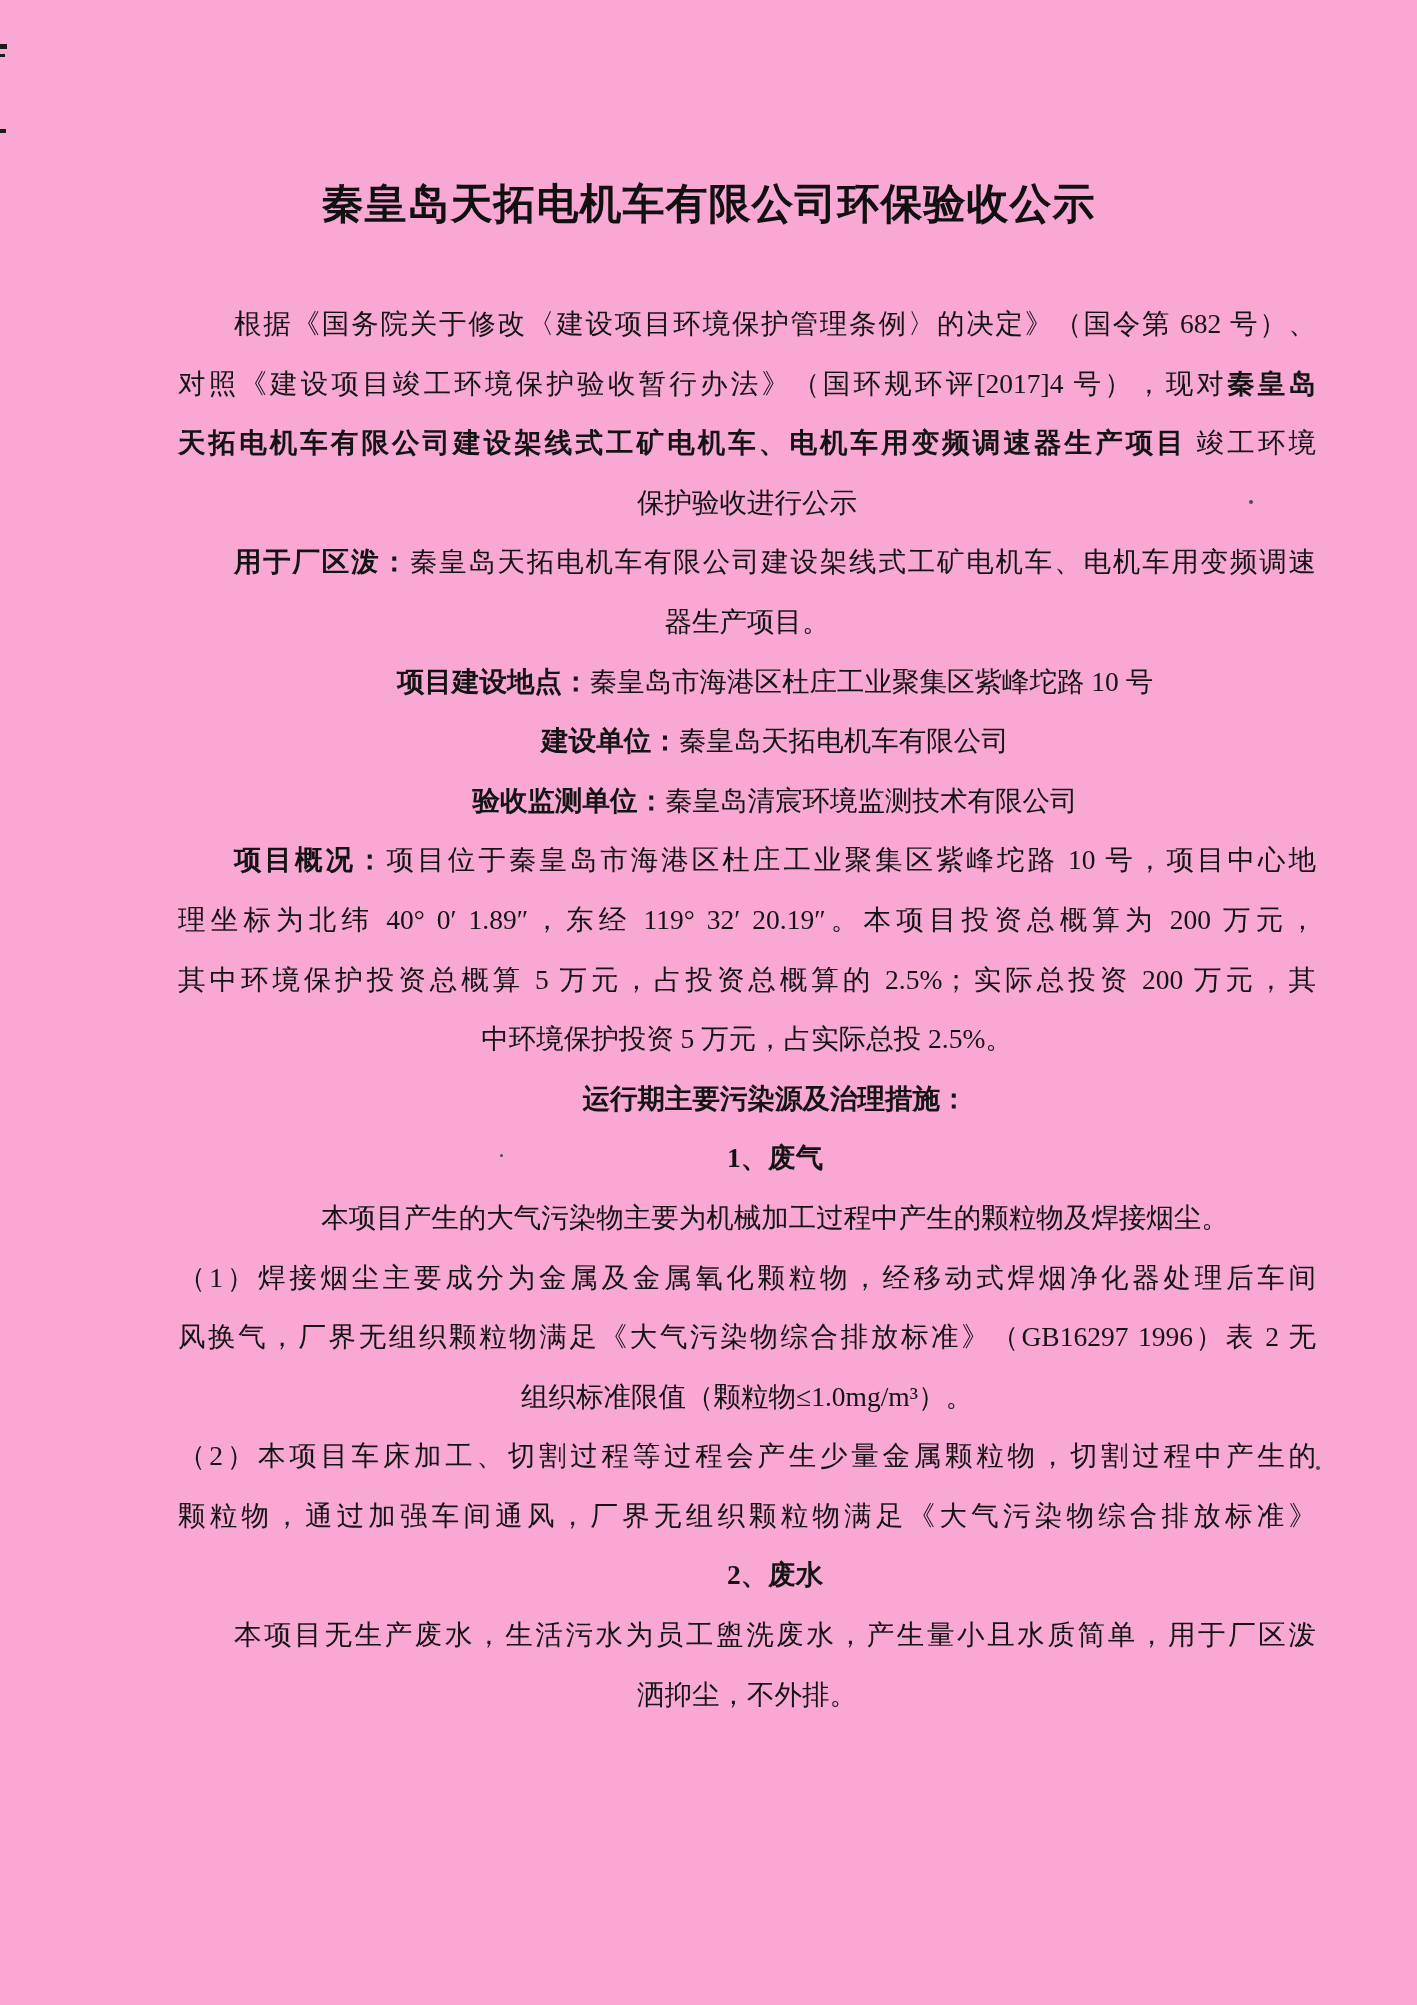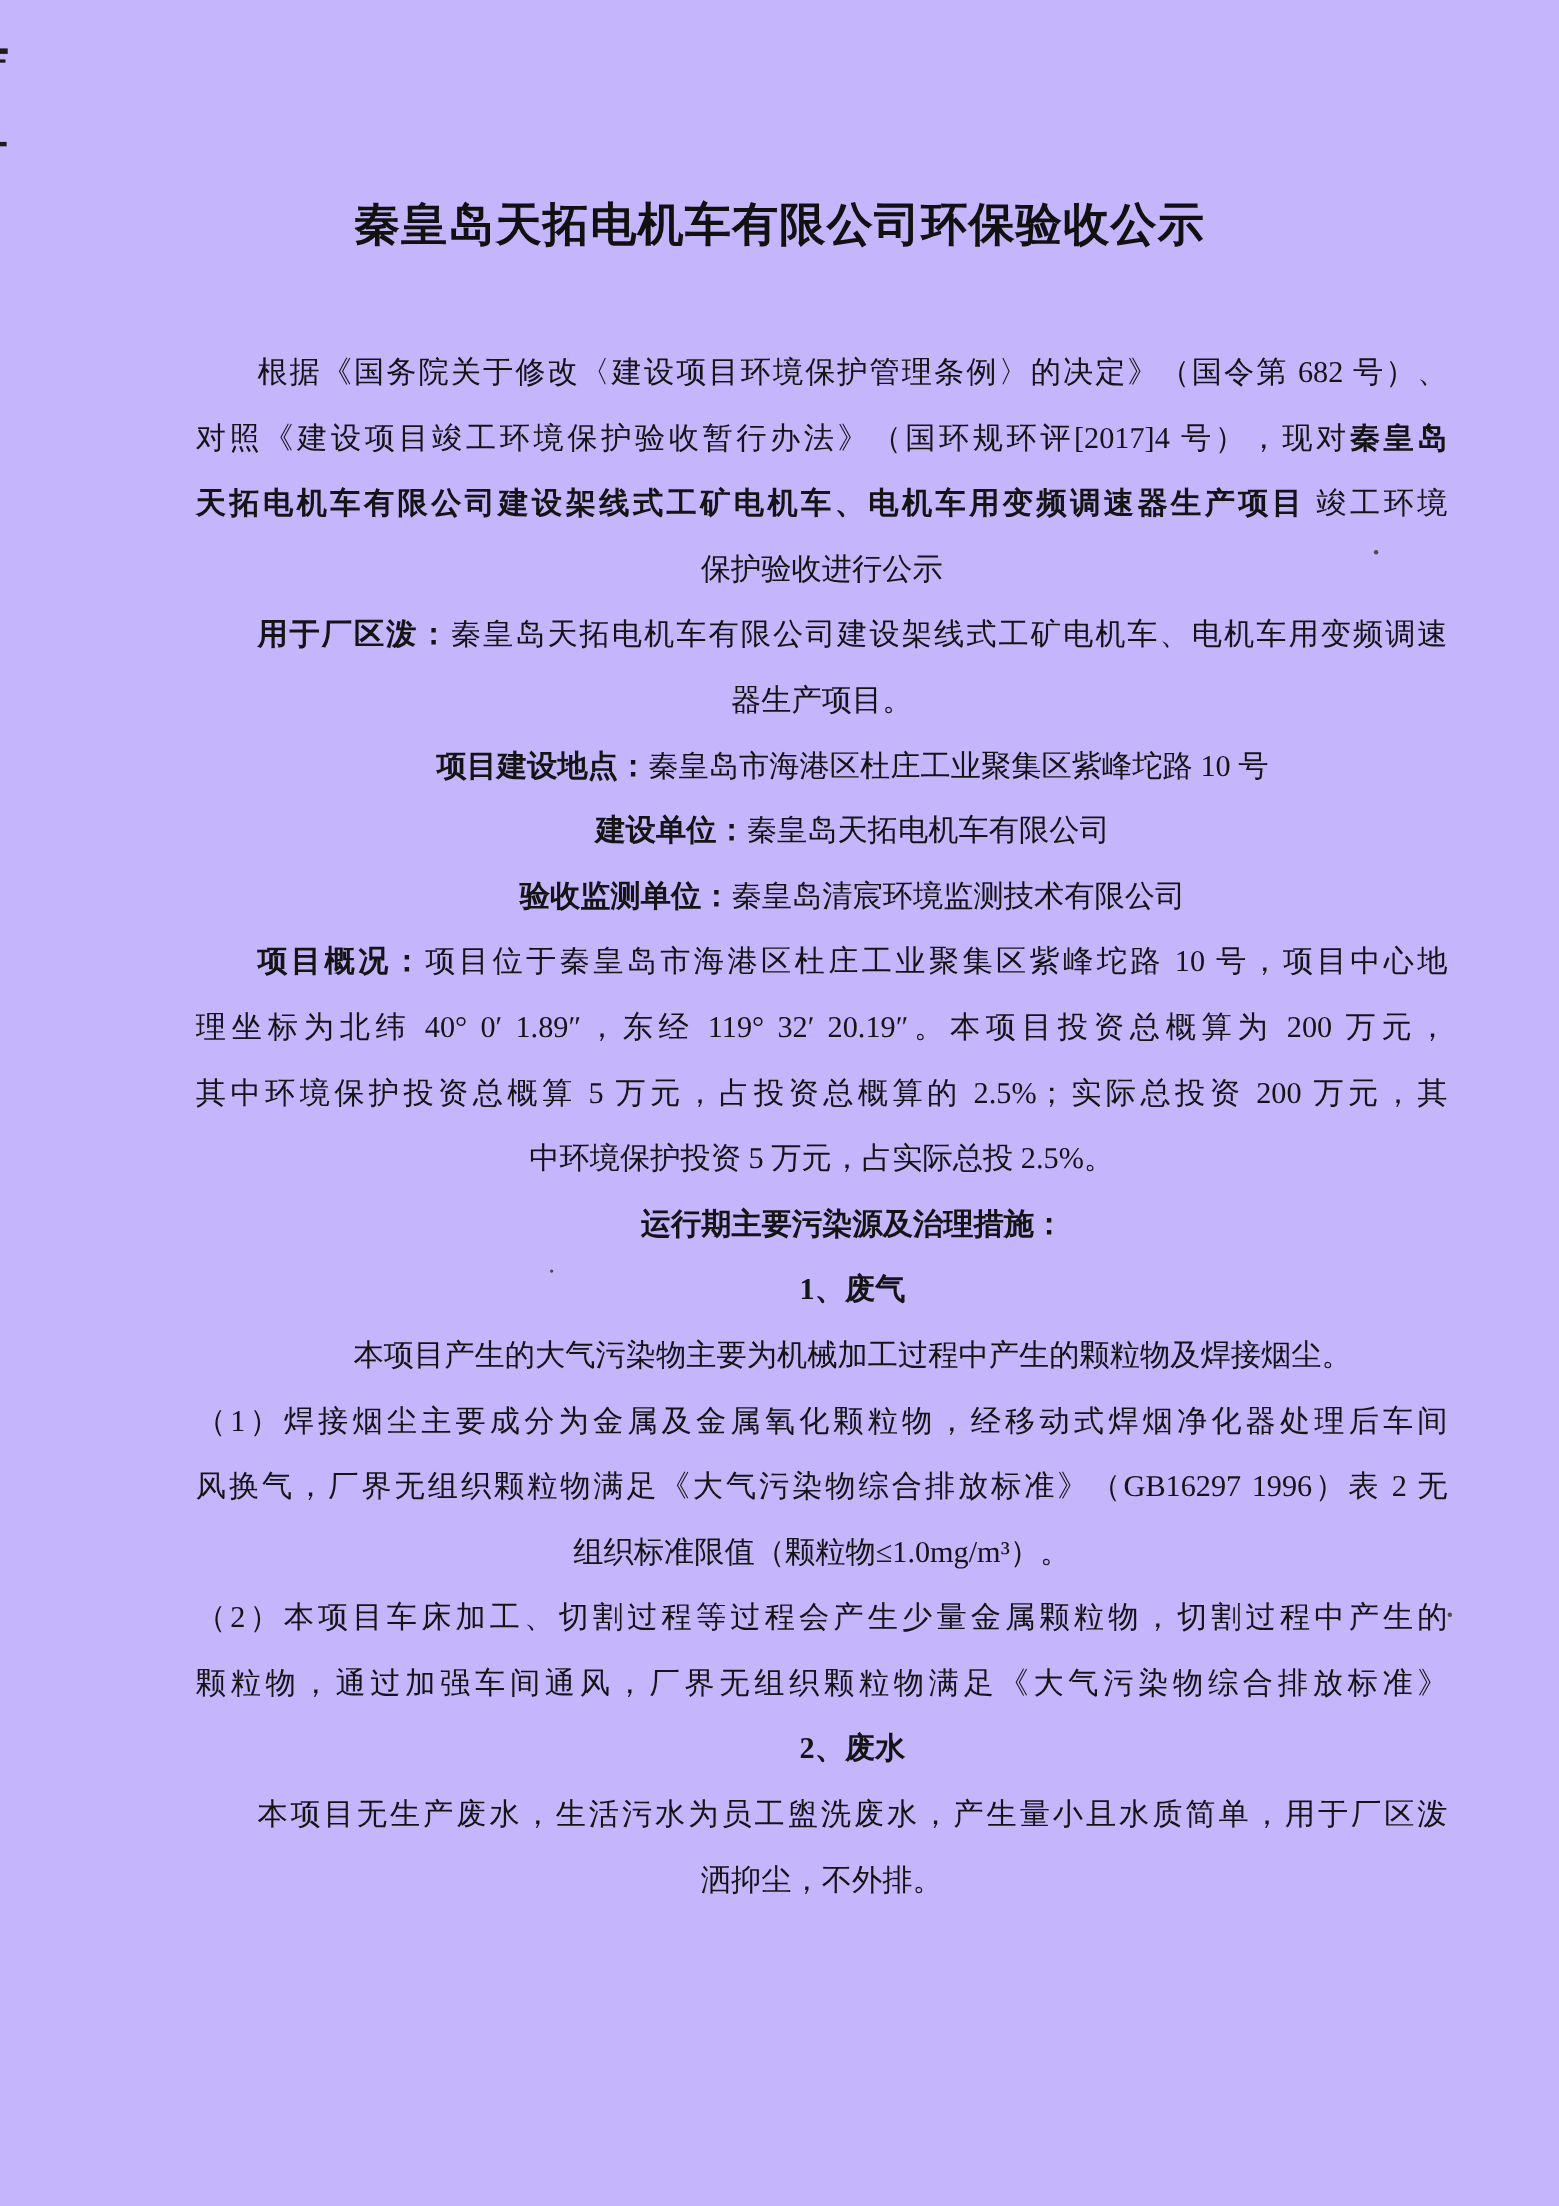--- a/index.html
+++ b/index.html
@@ -1,38 +1,38 @@
 <!DOCTYPE html>
 <html><head>
 <meta charset="utf-8">
 <style>
   html,body{margin:0;padding:0;background:#ffffff;}
   .page{
     position:relative;
     width:1417px;
     height:2005px;
-    background:#c4b5fd;
+    background:#f9a8d4;
     overflow:hidden;
     font-family:"Liberation Serif","DejaVu Serif",serif;
     color:#141414;
   }
   .title{
     position:absolute;
     left:0; top:176px;
     width:100%;
     margin:0;
     text-align:center;
     font-size:42px;
     font-weight:bold;
     letter-spacing:1px;
     color:#111;
   }
   .doc-body{
     position:absolute;
-    left:178px; top:308px;
+    left:178px; top:294px;
     width:1138px;
     font-size:27.5px;
   }
   .line{
     height:59.6px;
     line-height:59.6px;
     text-align:center;
     white-space:nowrap;
   }
   .line.fill{

